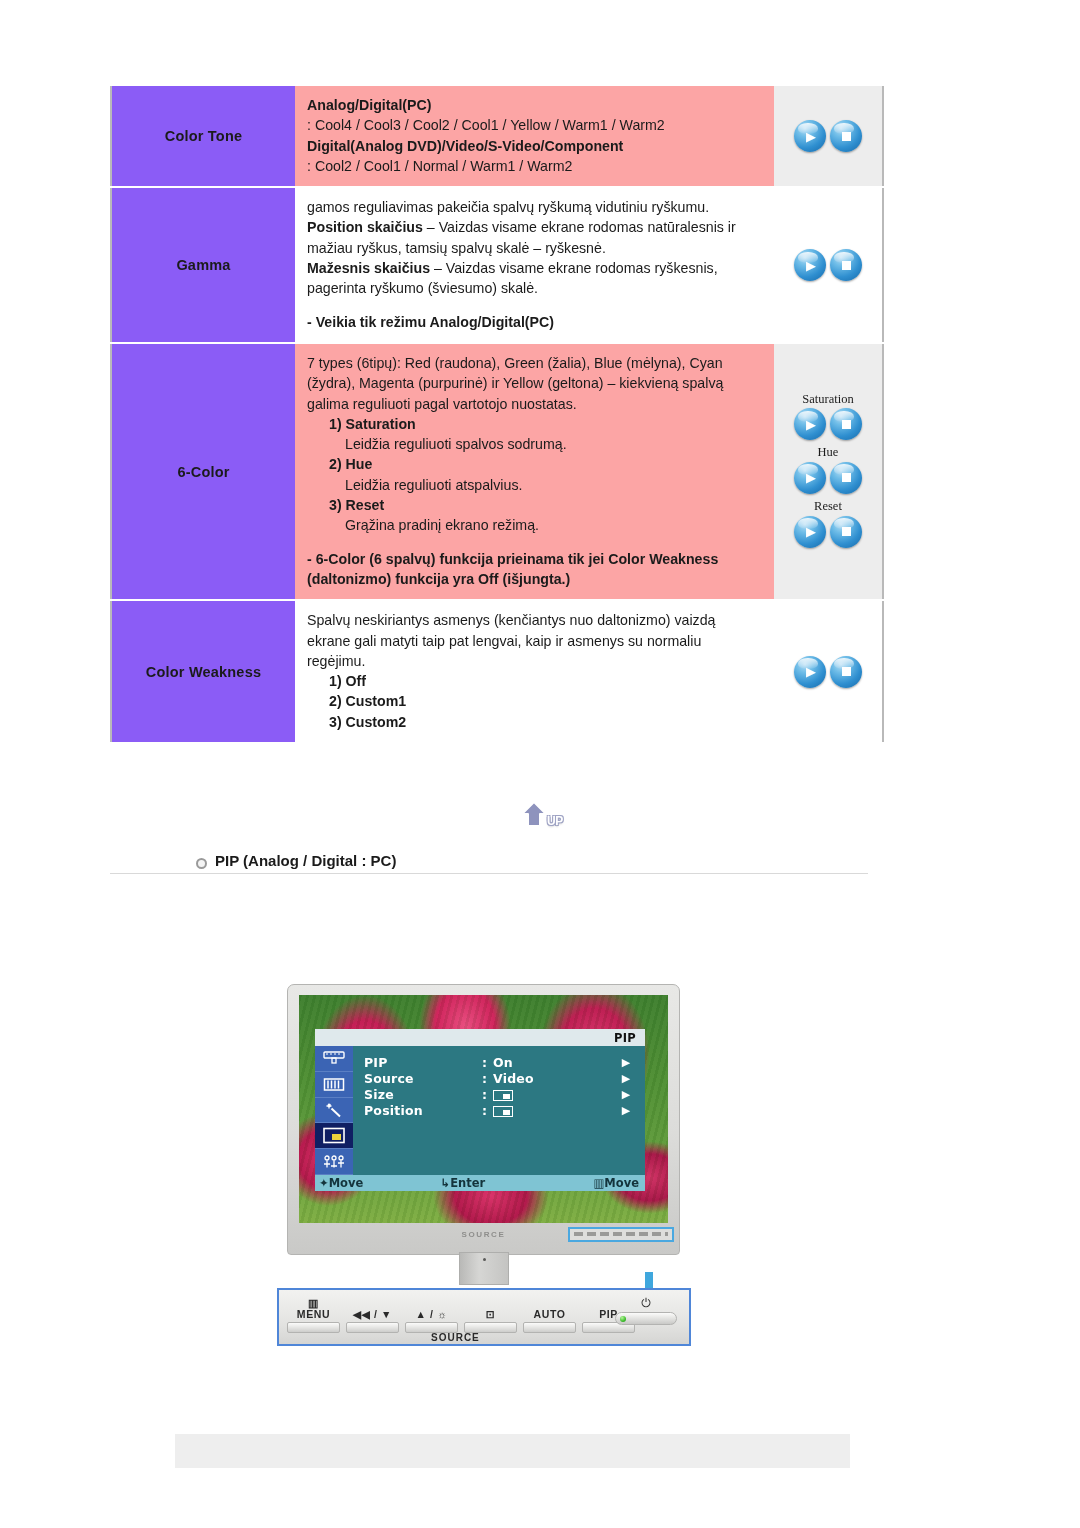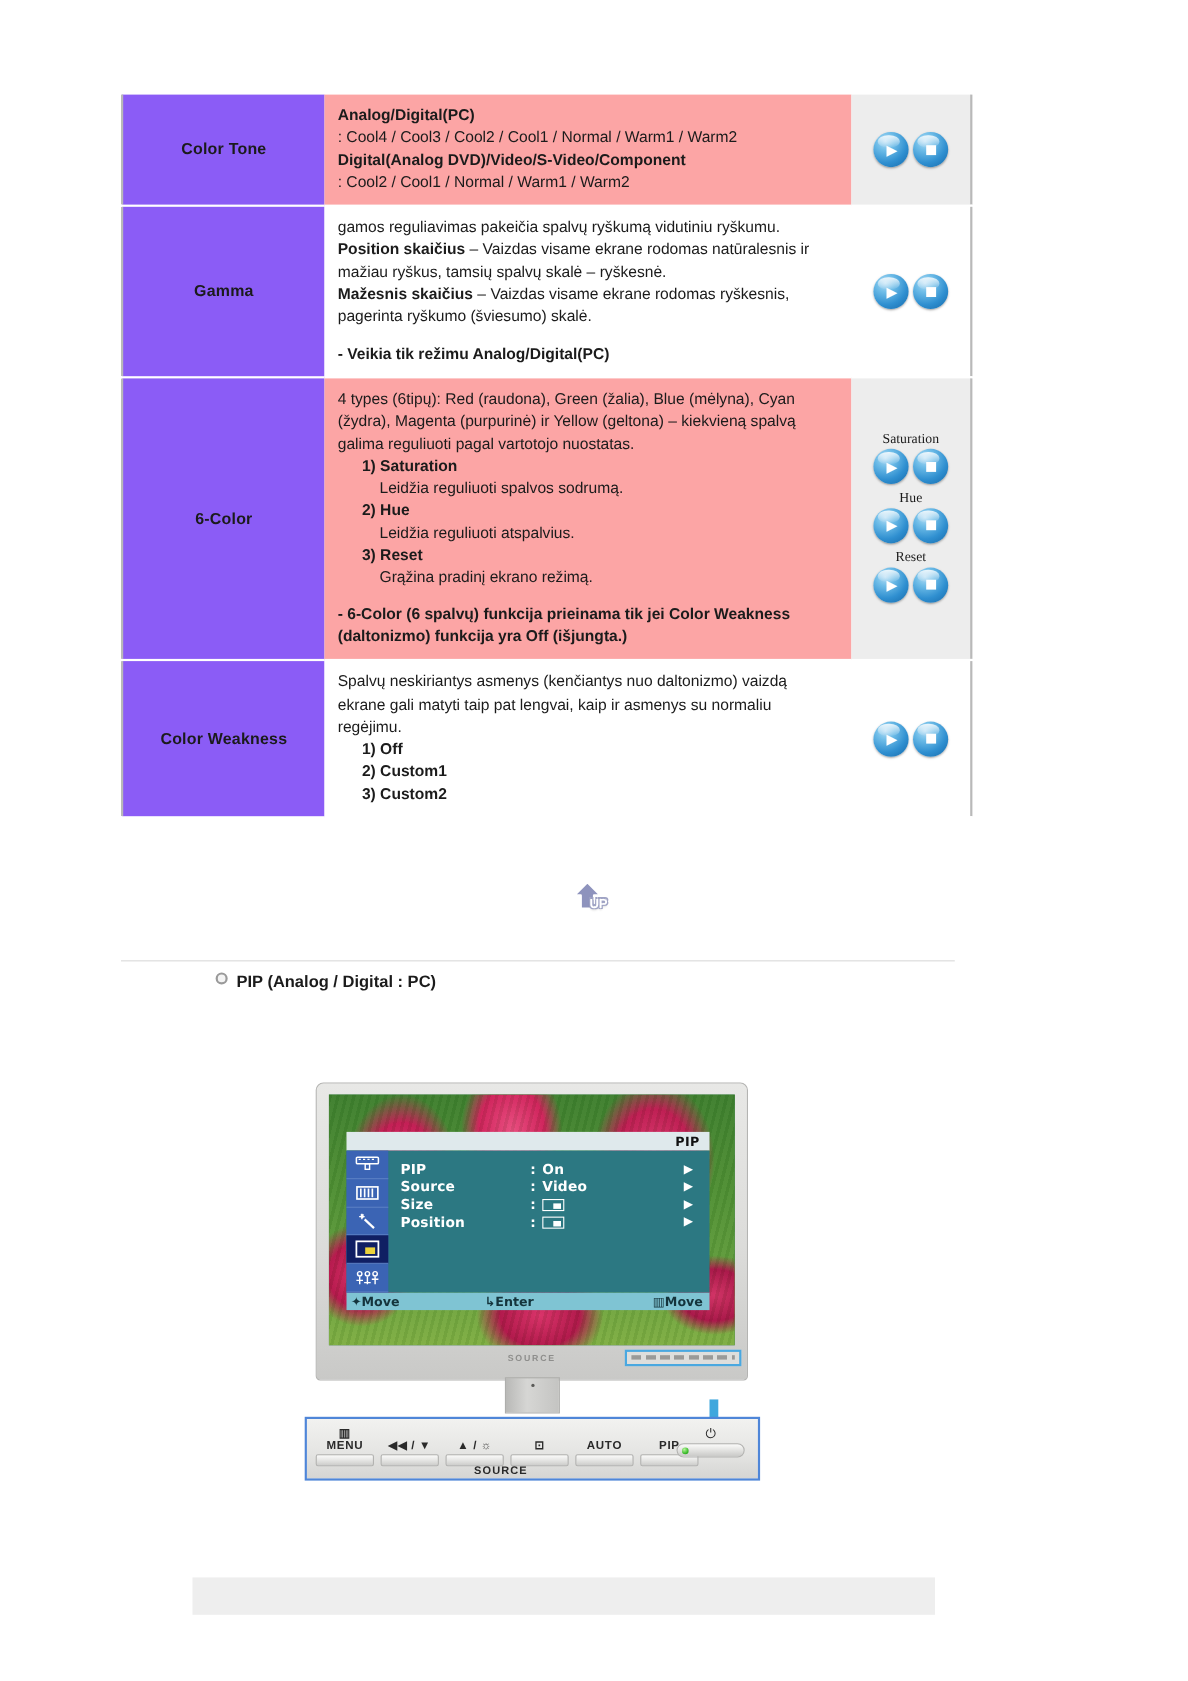--- a/index.html
+++ b/index.html
@@ -130,21 +130,21 @@
     position: relative;
     width: 46px; height: 38px;
   }
   .uparrow {
     position: absolute;
     left: 2px; top: 0;
     width: 30px; height: 30px;
   }
   .upword {
     position: absolute;
-    left: 19px; top: 14px;
+    left: 30px; top: 14px;
     font-size: 12px;
     font-weight: bold;
     color: #ffffff;
     letter-spacing: -0.3px;
     text-shadow:
       -1px -1px 0 #9fa3c4, 1px -1px 0 #9fa3c4,
       -1px 1px 0 #9fa3c4, 1px 1px 0 #9fa3c4,
       0 2px 2px rgba(0,0,0,0.18);
   }
 
@@ -155,23 +155,23 @@
     top: 873px;
     width: 758px;
     height: 1px;
     background: #d9d9d9;
   }
 
   
   .pip-head {
     position: absolute;
     left: 196px;
-    top: 884px;
-    display: flex;
-    align-items: flex-start;
+    top: 852px;
+    display: flex;
+    align-items: flex-end;
     gap: 8px;
   }
   .bullet-ring {
     width: 11px; height: 11px;
     border-radius: 50%;
     border: 2.5px solid #9a9a9a;
     background: #f4f4f4;
     box-sizing: border-box;
   }
   .pip-head-text {
@@ -443,21 +443,21 @@
 
 <div class="page">
 
   <table class="spec-table">
     <tbody>
 
       <tr>
         <td class="col-label">Color Tone</td>
         <td class="col-desc">
           <div><b class="hd">Analog/Digital(PC)</b></div>
-          <div>: Cool4 / Cool3 / Cool2 / Cool1 / Normal / Warm1 / Warm2</div>
+          <div>: Cool4 / Cool3 / Cool2 / Cool1 / Yellow / Warm1 / Warm2</div>
           <div><b class="hd">Digital(Analog DVD)/Video/S-Video/Component</b></div>
           <div>: Cool2 / Cool1 / Normal / Warm1 / Warm2</div>
         </td>
         <td class="col-icons">
           <div class="iconstack">
             <div class="btnpair">
               <span class="obtn">
                   <span class="glyph play">▶</span>
                 </span>
               <span class="obtn">
@@ -491,21 +491,21 @@
                   </span>
                 </span>
             </div>
           </div>
         </td>
       </tr>
 
       <tr>
         <td class="col-label">6-Color</td>
         <td class="col-desc">
-          <div>4 types (6tipų): Red (raudona), Green (žalia), Blue (mėlyna), Cyan (žydra), Magenta (purpurinė) ir Yellow (geltona) – kiekvieną spalvą galima reguliuoti pagal vartotojo nuostatas.</div>
+          <div>7 types (6tipų): Red (raudona), Green (žalia), Blue (mėlyna), Cyan (žydra), Magenta (purpurinė) ir Yellow (geltona) – kiekvieną spalvą galima reguliuoti pagal vartotojo nuostatas.</div>
           <div class="indent1"><b class="hd">1) Saturation</b></div>
           <div class="indent2">Leidžia reguliuoti spalvos sodrumą.</div>
           <div class="indent1"><b class="hd">2) Hue</b></div>
           <div class="indent2">Leidžia reguliuoti atspalvius.</div>
           <div class="indent1"><b class="hd">3) Reset</b></div>
           <div class="indent2">Grąžina pradinį ekrano režimą.</div>
           <div class="gap"></div>
           <div><b class="hd">- 6-Color (6 spalvų) funkcija prieinama tik jei Color Weakness (daltonizmo) funkcija yra Off (išjungta.)</b></div>
         </td>
         <td class="col-icons">

